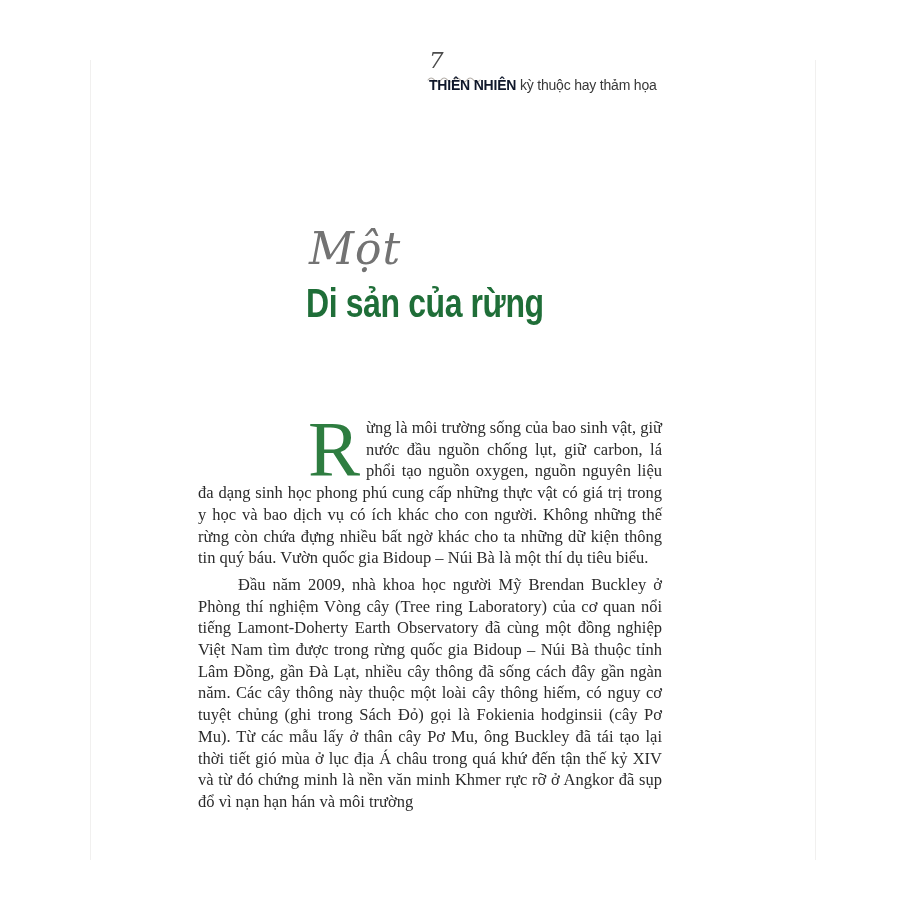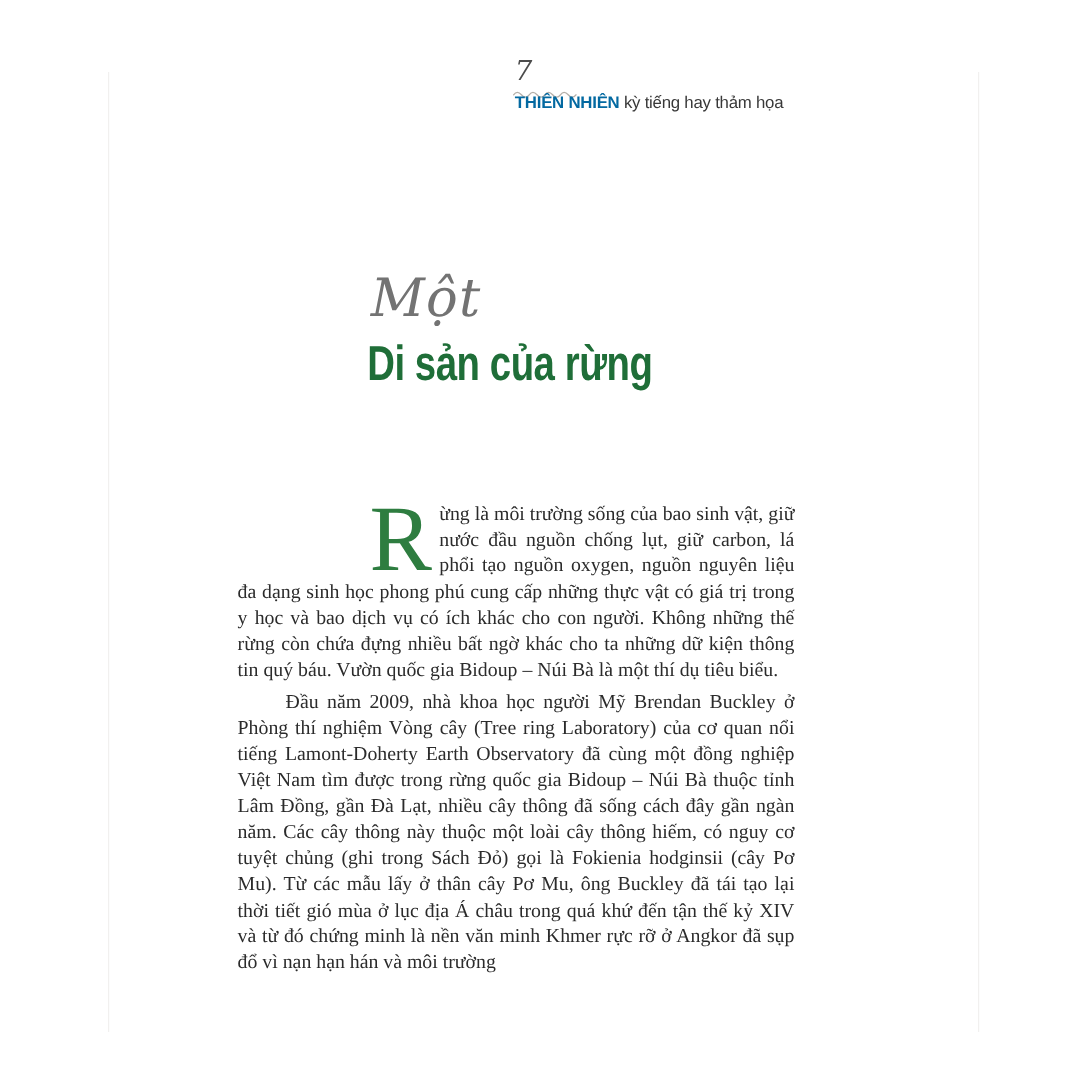--- a/index.html
+++ b/index.html
@@ -24,21 +24,21 @@
     color:#4c4c4c;
   }
   .squiggle{position:absolute;left:427px;top:69px;}
   .running-head{
     position:absolute;left:429px;top:77px;
     font-family:"Liberation Sans","DejaVu Sans",sans-serif;
     font-size:14px;line-height:16px;
     color:#383838;letter-spacing:-0.2px;
     white-space:nowrap;
   }
-  .running-head .bold{font-weight:700;color:#0369a1;}
+  .running-head .bold{font-weight:700;color:#0f172a;}
 
   
   .chapter-number{
     position:absolute;left:309px;top:225px;
     font-family:"DejaVu Serif",serif;
     font-style:italic;
     font-size:44px;line-height:48px;
     color:#737373;
     letter-spacing:1px;
   }
@@ -81,21 +81,21 @@
 
   <div class="pagenum">7</div>
 
   <span class="squiggle">
     <svg width="54" height="8" viewBox="0 0 54 8">
       <path d="M1,5 q3,-4 6.5,0 t6.5,0 t6.5,0 t6.5,0 t6.5,0 t6.5,0 t6.5,0 t6.5,0" fill="none" stroke="#b4afa9" stroke-width="1.1" stroke-linecap="round"></path>
     </svg>
   </span>
 
   <div class="running-head">
-    <span class="bold">THIÊN NHIÊN</span><span> kỳ tiếng hay thảm họa</span>
+    <span class="bold">THIÊN NHIÊN</span><span> kỳ thuộc hay thảm họa</span>
   </div>
 
   <div class="chapter-number">Một</div>
 
   <div class="chapter-title">Di sản của rừng</div>
 
   <div class="body-text">
     <p class="para-1"><span class="dropcap">R</span><span>ừng là môi trường sống của bao sinh vật, giữ nước đầu nguồn chống lụt, giữ carbon, lá phổi tạo nguồn oxygen, nguồn nguyên liệu đa dạng sinh học phong phú cung cấp những thực vật có giá trị trong y học và bao dịch vụ có ích khác cho con người. Không những thế rừng còn chứa đựng nhiều bất ngờ khác cho ta những dữ kiện thông tin quý báu. Vườn quốc gia Bidoup – Núi Bà là một thí dụ tiêu biểu.</span></p>
     <p class="para-2"><span>Đầu năm 2009, nhà khoa học người Mỹ Brendan Buckley ở Phòng thí nghiệm Vòng cây (Tree ring Laboratory) của cơ quan nổi tiếng Lamont-Doherty Earth Observatory đã cùng một đồng nghiệp Việt Nam tìm được trong rừng quốc gia Bidoup – Núi Bà thuộc tỉnh Lâm Đồng, gần Đà Lạt, nhiều cây thông đã sống cách đây gần ngàn năm. Các cây thông này thuộc một loài cây thông hiếm, có nguy cơ tuyệt chủng (ghi trong Sách Đỏ) gọi là </span><span class="it">Fokienia hodginsii</span><span> (cây Pơ Mu). Từ các mẫu lấy ở thân cây Pơ Mu, ông Buckley đã tái tạo lại thời tiết gió mùa ở lục địa Á châu trong quá khứ đến tận thế kỷ XIV và từ đó chứng minh là nền văn minh Khmer rực rỡ ở Angkor đã sụp đổ vì nạn hạn hán và môi trường</span></p>
   </div>

